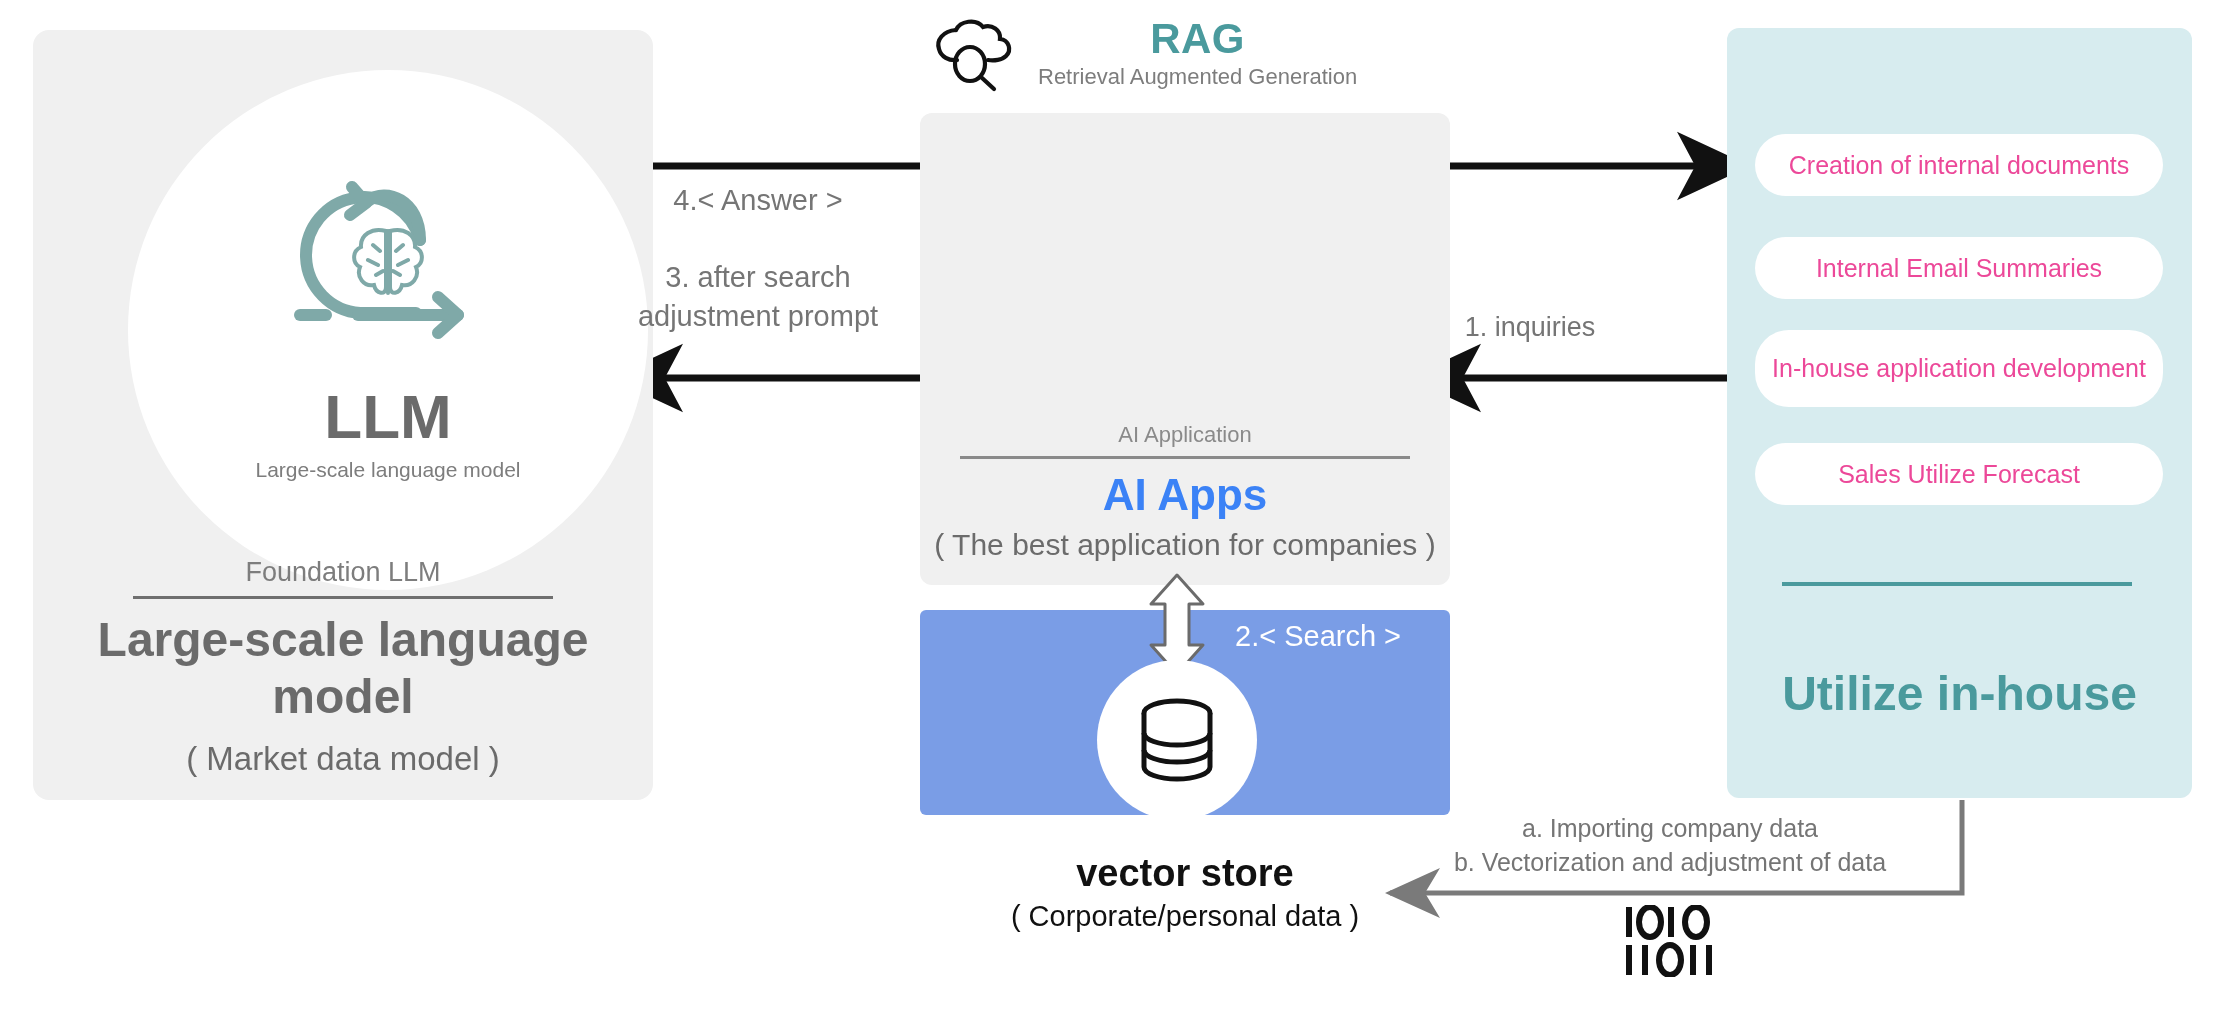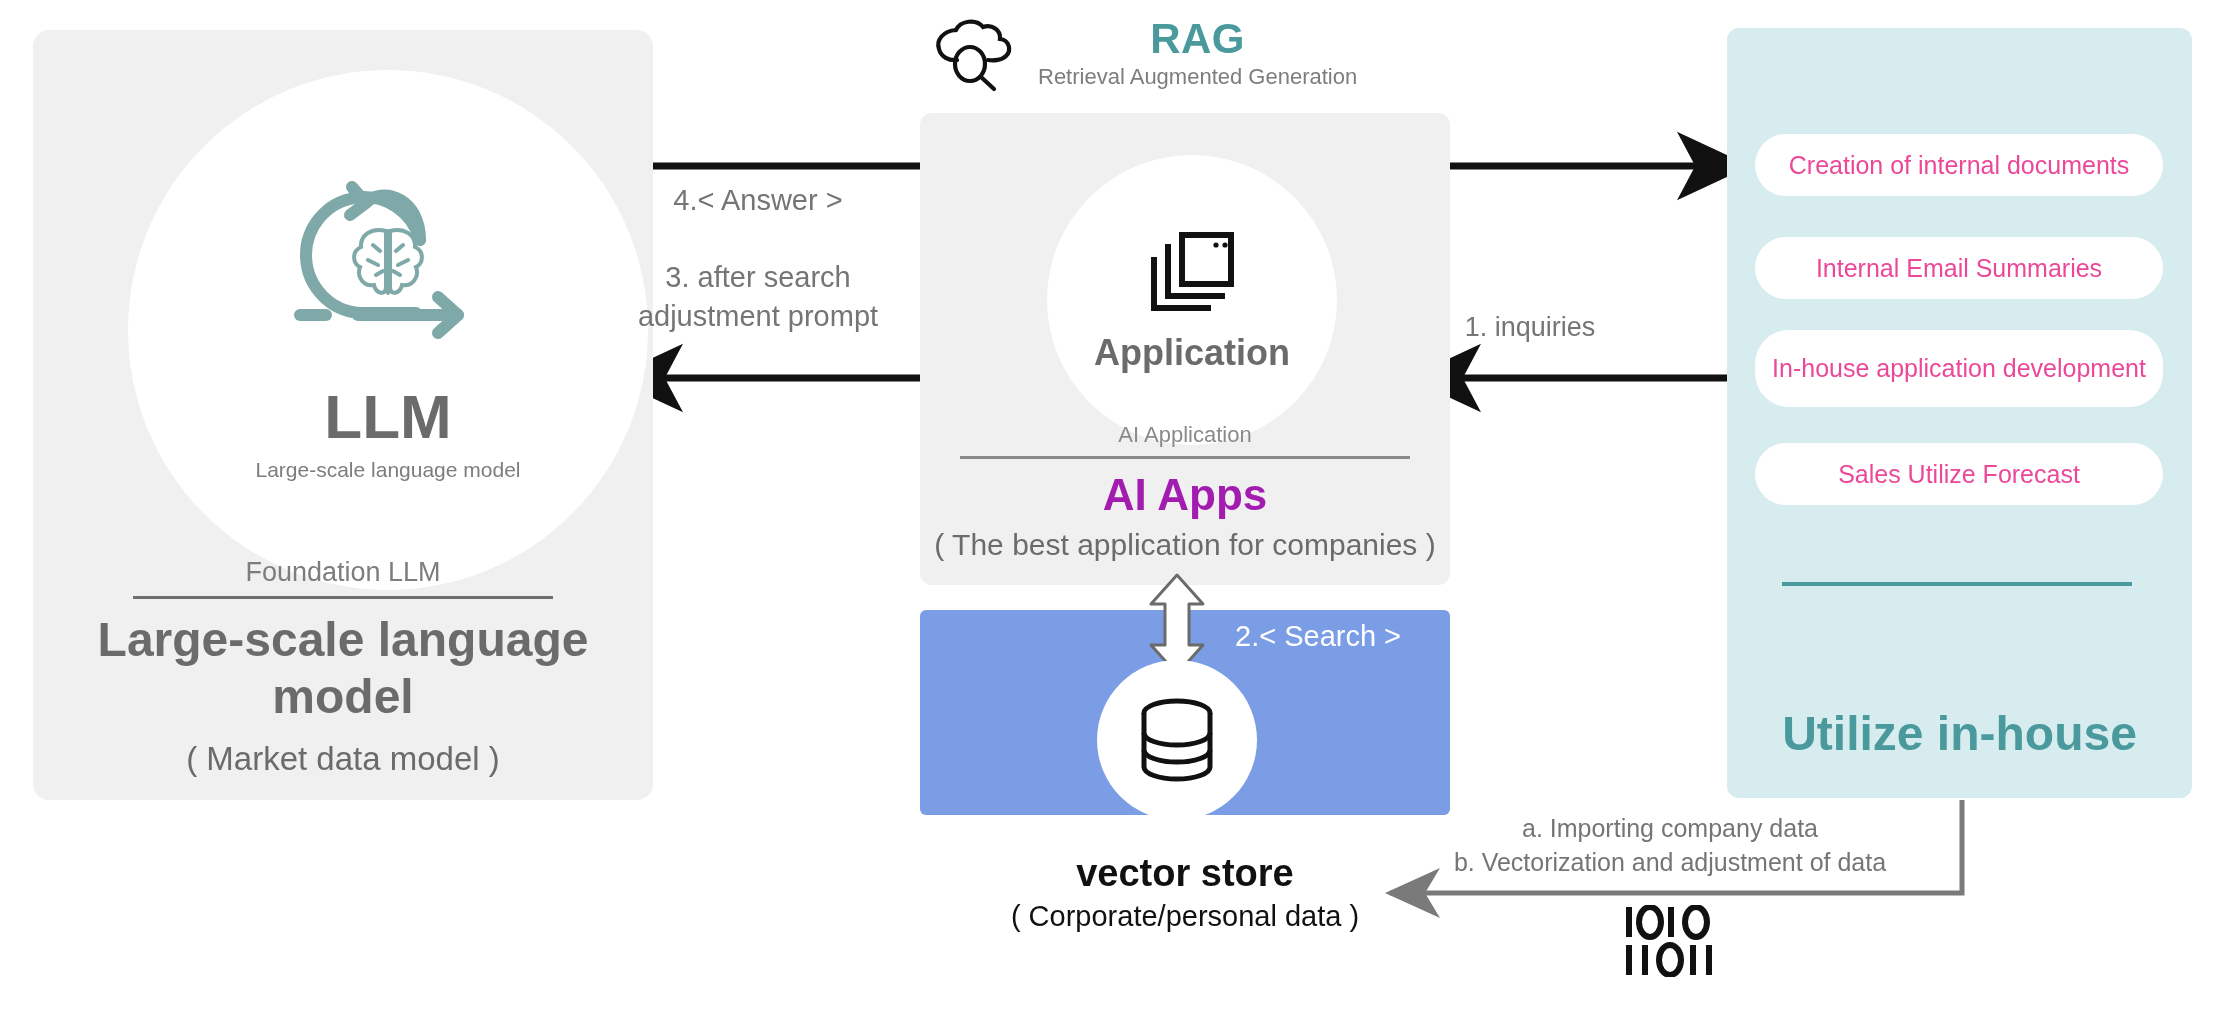--- a/index.html
+++ b/index.html
@@ -82,21 +82,21 @@
   }
   #app-kicker {
     left: 920px; top: 422px; width: 530px;
     text-align: center; font-size: 22px; color: #8a8a8a;
   }
   #app-rule {
     left: 960px; top: 456px; width: 450px; height: 3px; background: #8a8a8a;
   }
   #app-title {
     left: 920px; top: 470px; width: 530px;
-    text-align: center; font-size: 44px; font-weight: bold; color: #a21caf;
+    text-align: center; font-size: 44px; font-weight: bold; color: #3b82f6;
   }
   #app-subtitle {
     left: 900px; top: 528px; width: 570px;
     text-align: center; font-size: 30px; color: #6b6b6b; white-space: nowrap;
   }
 
   
   #vector-box {
     left: 920px; top: 610px; width: 530px; height: 205px;
     background: #7a9de6; border-radius: 6px;
@@ -134,21 +134,21 @@
   }
   #chip-0 { top: 134px; height: 62px; }
   #chip-1 { top: 237px; height: 62px; }
   #chip-2 { top: 330px; height: 77px; }
   #chip-3 { top: 443px; height: 62px; }
   #inhouse-rule {
     left: 1782px; top: 582px; width: 350px; height: 4px; background: #4a9a9d;
   }
   #inhouse-title {
     left: 1727px; top: 666px; width: 465px;
-    text-align: center; font-size: 48px; font-weight: bold; color: #4a9a9d; margin-top: 40px;
+    text-align: center; font-size: 48px; font-weight: bold; color: #4a9a9d;
   }
 
   
   .flow-label {
     position: absolute; text-align: center; color: #757575;
   }
   #label-answer { left: 628px; top: 184px; width: 260px; font-size: 29px; }
   #label-adjust { left: 628px; top: 258px; width: 260px; font-size: 29px; line-height: 1.36; }
   #label-inquiries { left: 1390px; top: 312px; width: 280px; font-size: 27px; }
   #label-import {
@@ -235,30 +235,20 @@
     <div id="llm-sub">Large-scale language model</div>
   </div>
 
   <div id="llm-foundation" class="abs">Foundation LLM</div>
   <div id="llm-rule" class="abs"></div>
   <div id="llm-bigtitle" class="abs">Large-scale language model</div>
   <div id="llm-bigsub" class="abs">( Market data model )</div>
 
   <div id="app-panel" class="abs"></div>
 
-  <div id="app-circle" class="abs">
-    <svg class="app-icon" viewBox="0 0 88 86">
-      <path d="M6 30 L6 78 L60 78" fill="none" stroke="#111111" stroke-width="6" stroke-linecap="square"></path>
-      <path d="M20 17 L20 66 L74 66" fill="none" stroke="#111111" stroke-width="6" stroke-linecap="square"></path>
-      <rect x="34" y="5" width="49" height="49" fill="#ffffff" stroke="#111111" stroke-width="6"></rect>
-      <circle cx="68" cy="15" r="2.6" fill="#111111"></circle>
-      <circle cx="77" cy="15" r="2.6" fill="#111111"></circle>
-    </svg>
-    <div id="app-circle-label">Application</div>
-  </div>
 
   <div id="app-kicker" class="abs">AI Application</div>
   <div id="app-rule" class="abs"></div>
   <div id="app-title" class="abs">AI Apps</div>
   <div id="app-subtitle" class="abs">( The best application for companies )</div>
 
   <div id="vector-box" class="abs"></div>
 
   <svg id="double-arrow" class="abs" viewBox="0 0 74 105">
     <path d="M37 3 L63 32 L49 32 L49 73 L63 73 L37 102 L11 73 L25 73 L25 32 L11 32 Z" fill="#ffffff" stroke="#6b6b6b" stroke-width="3" stroke-linejoin="round"></path>

